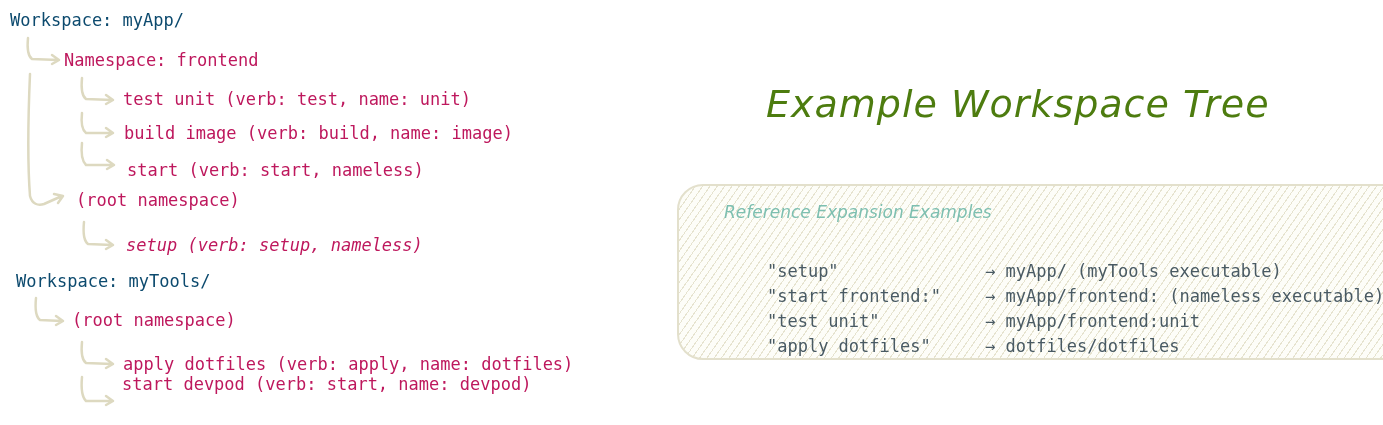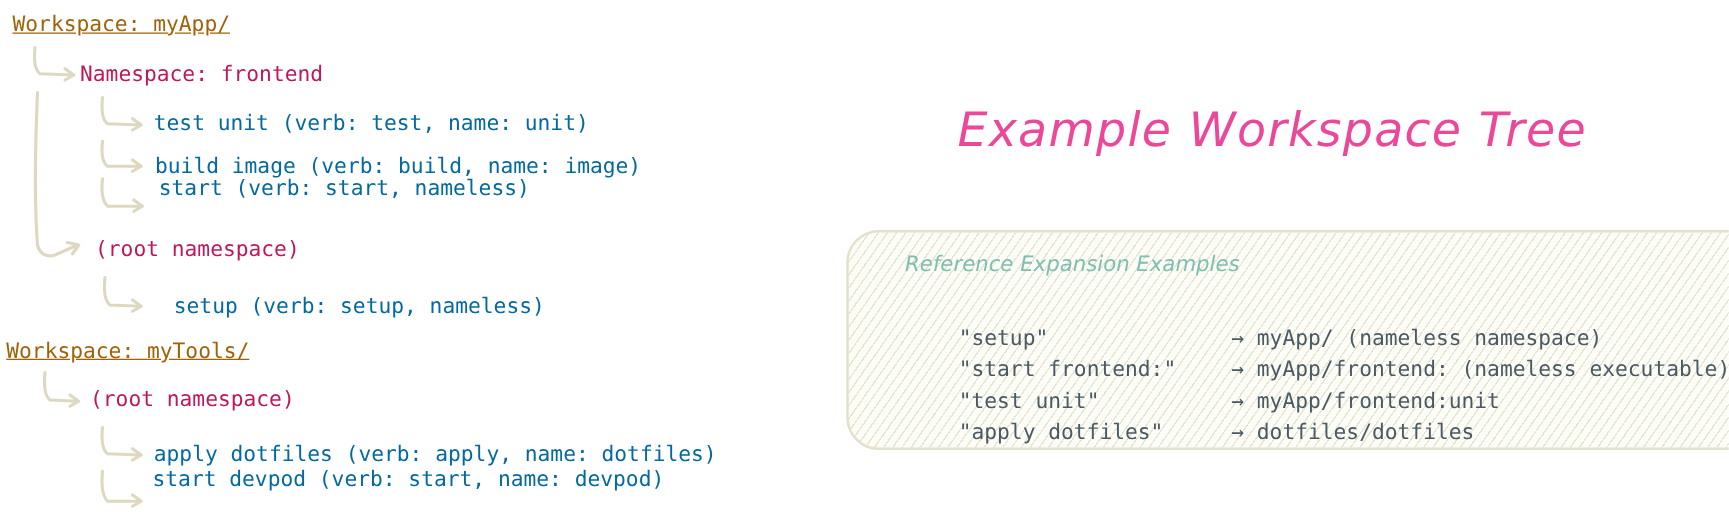--- a/index.html
+++ b/index.html
@@ -1,25 +1,25 @@
 <!DOCTYPE html>
 <html><head>
 <meta charset="utf-8">
 <style>
   html, body { margin: 0; padding: 0; background: #ffffff; }
   body { width: 1383px; height: 425px; position: relative; overflow: hidden; }
   .mono { font-family: "DejaVu Sans Mono", "Liberation Mono", monospace; }
   .node { position: absolute; font-size: 17px; white-space: pre; line-height: 20px; }
-  .ws { color: #a16207; text-decoration: underline; }
+  .ws { color: #0c4a6e; }
   .ns { color: #be185d; }
-  .exe { color: #0369a1; }
+  .exe { color: #be185d; }
   svg.connectors { position: absolute; left: 0; top: 0; }
   .title {
     position: absolute; left: 766px; top: 82px;
-    font-family: "DejaVu Sans", sans-serif; font-size: 38px; color: #ec4899;
+    font-family: "DejaVu Sans", sans-serif; font-size: 38px; color: #4d7c0f;
     letter-spacing: 1px; font-style: italic; white-space: nowrap;
   }
   .box {
     position: absolute; left: 677px; top: 184px; width: 815px; height: 176px;
     border: 2px solid #e3e0cc; border-radius: 26px; box-sizing: border-box;
     background-color: #fdfdf8;
     background-image: repeating-linear-gradient(-55deg, transparent 0px, transparent 5px, #e6e3cf 5px, #e6e3cf 6px);
   }
   .box-title {
     position: absolute; left: 45px; top: 16px;
@@ -52,36 +52,36 @@
     <path d="M82 342 C81 352 82 360 86 363 L112 364 M106 359 L113 364 L106 368"></path>
 
     <path d="M82 377 C81 388 82 397 86 401 L112 401 M106 396 L113 401 L106 405"></path>
   </g>
 </svg>
 
 <div class="node mono ws" style="left:10px;top:10px;">Workspace: myApp/</div>
 <div class="node mono ns" style="left:64px;top:50px;">Namespace: frontend</div>
 <div class="node mono exe" style="left:123px;top:89px;">test unit (verb: test, name: unit)</div>
 <div class="node mono exe" style="left:124px;top:123px;">build image (verb: build, name: image)</div>
-<div class="node mono exe" style="left:127px;top:141px;">start (verb: start, nameless)</div>
+<div class="node mono exe" style="left:127px;top:160px;">start (verb: start, nameless)</div>
 <div class="node mono ns" style="left:76px;top:190px;">(root namespace)</div>
-<div class="node mono exe" style="left:139px;top:235px;">setup (verb: setup, nameless)</div>
+<div class="node mono exe" style="left:126px;top:235px;font-style:italic;">setup (verb: setup, nameless)</div>
 
-<div class="node mono ws" style="left:5px;top:271px;">Workspace: myTools/</div>
+<div class="node mono ws" style="left:16px;top:271px;">Workspace: myTools/</div>
 <div class="node mono ns" style="left:72px;top:310px;">(root namespace)</div>
 <div class="node mono exe" style="left:123px;top:354px;">apply dotfiles (verb: apply, name: dotfiles)</div>
 <div class="node mono exe" style="left:122px;top:374px;">start devpod (verb: start, name: devpod)</div>
 
 <div class="title">Example Workspace Tree</div>
 
 <div class="box">
   <div class="box-title">Reference Expansion Examples</div>
 
   <div class="ex-row mono" style="top:55px;">
-    <span class="ex-ref">"setup"</span><span>→</span> <span>myApp/ (nameless namespace)</span>
+    <span class="ex-ref">"setup"</span><span>→</span> <span>myApp/ (myTools executable)</span>
   </div>
   <div class="ex-row mono" style="top:80px;">
     <span class="ex-ref">"start frontend:"</span><span>→</span> <span>myApp/frontend: (nameless executable)</span>
   </div>
   <div class="ex-row mono" style="top:105px;">
     <span class="ex-ref">"test unit"</span><span>→</span> <span>myApp/frontend:unit</span>
   </div>
   <div class="ex-row mono" style="top:130px;">
     <span class="ex-ref">"apply dotfiles"</span><span>→</span> <span>dotfiles/dotfiles</span>
   </div>

